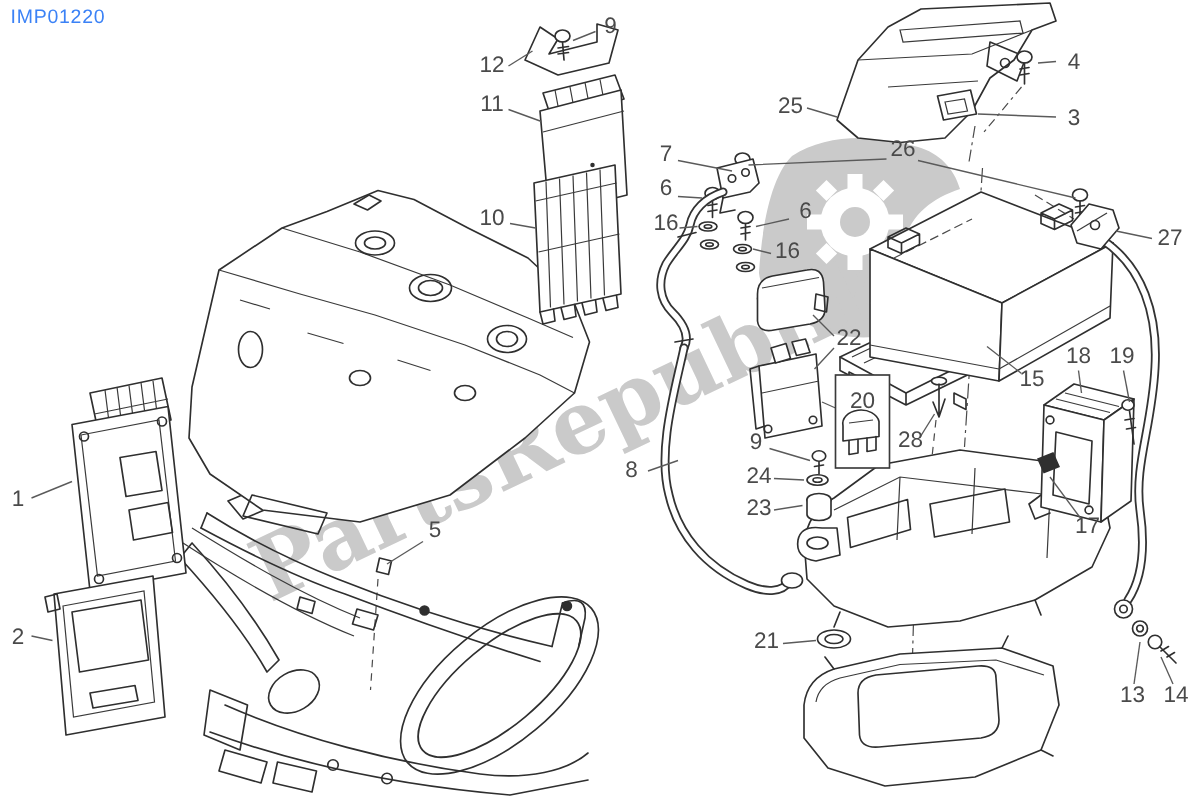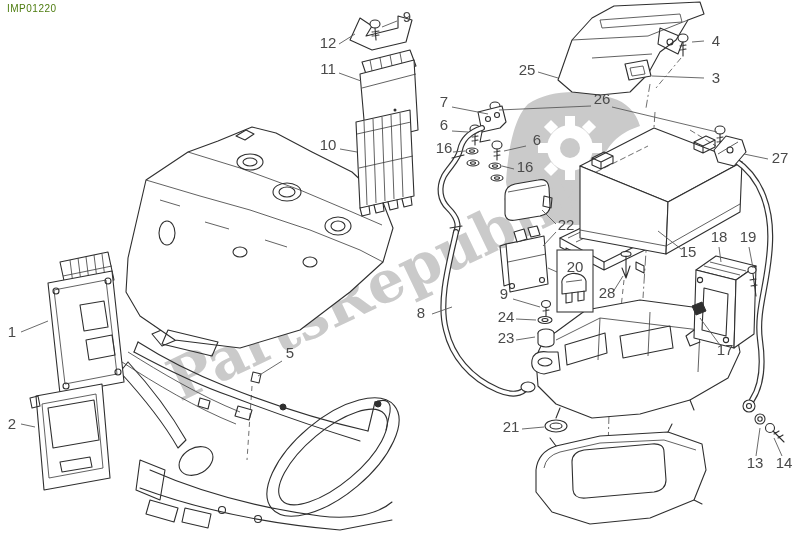--- a/index.html
+++ b/index.html
@@ -1,18 +1,18 @@
 <!DOCTYPE html>
 <html><head>
 <meta charset="utf-8">
 <style>
   html,body{margin:0;padding:0;background:#fff;}
   .stage{position:relative;width:798px;height:538px;background:#ffffff;overflow:hidden;
          font-family:"Liberation Sans",sans-serif;}
-  .code{position:absolute;left:7px;top:3px;font-size:10px;letter-spacing:.5px;color:#4d7c0f;}
+  .code{position:absolute;left:7px;top:3px;font-size:13px;letter-spacing:.5px;color:#3b82f6;}
   svg{position:absolute;left:0;top:0;}
   .ln{fill:none;stroke:#2f2f2f;stroke-width:1.1;stroke-linejoin:round;stroke-linecap:round;}
   .wh{fill:#ffffff;stroke:#2f2f2f;stroke-width:1.1;stroke-linejoin:round;stroke-linecap:round;}
   .thin{fill:none;stroke:#3a3a3a;stroke-width:.8;}
   .lead{stroke:#5a5a5a;stroke-width:.9;fill:none;}
   .axis{stroke:#4a4a4a;stroke-width:.8;fill:none;}
   .cable-out{fill:none;stroke:#333;stroke-width:6;stroke-linecap:round;}
   .cable-in{fill:none;stroke:#fff;stroke-width:3.6;stroke-linecap:round;}
   .callout{font-size:15px;fill:#4a4a4a;}
   .wm-text{font-family:"DejaVu Serif",serif;font-weight:bold;font-size:58px;fill:#cacaca;}

